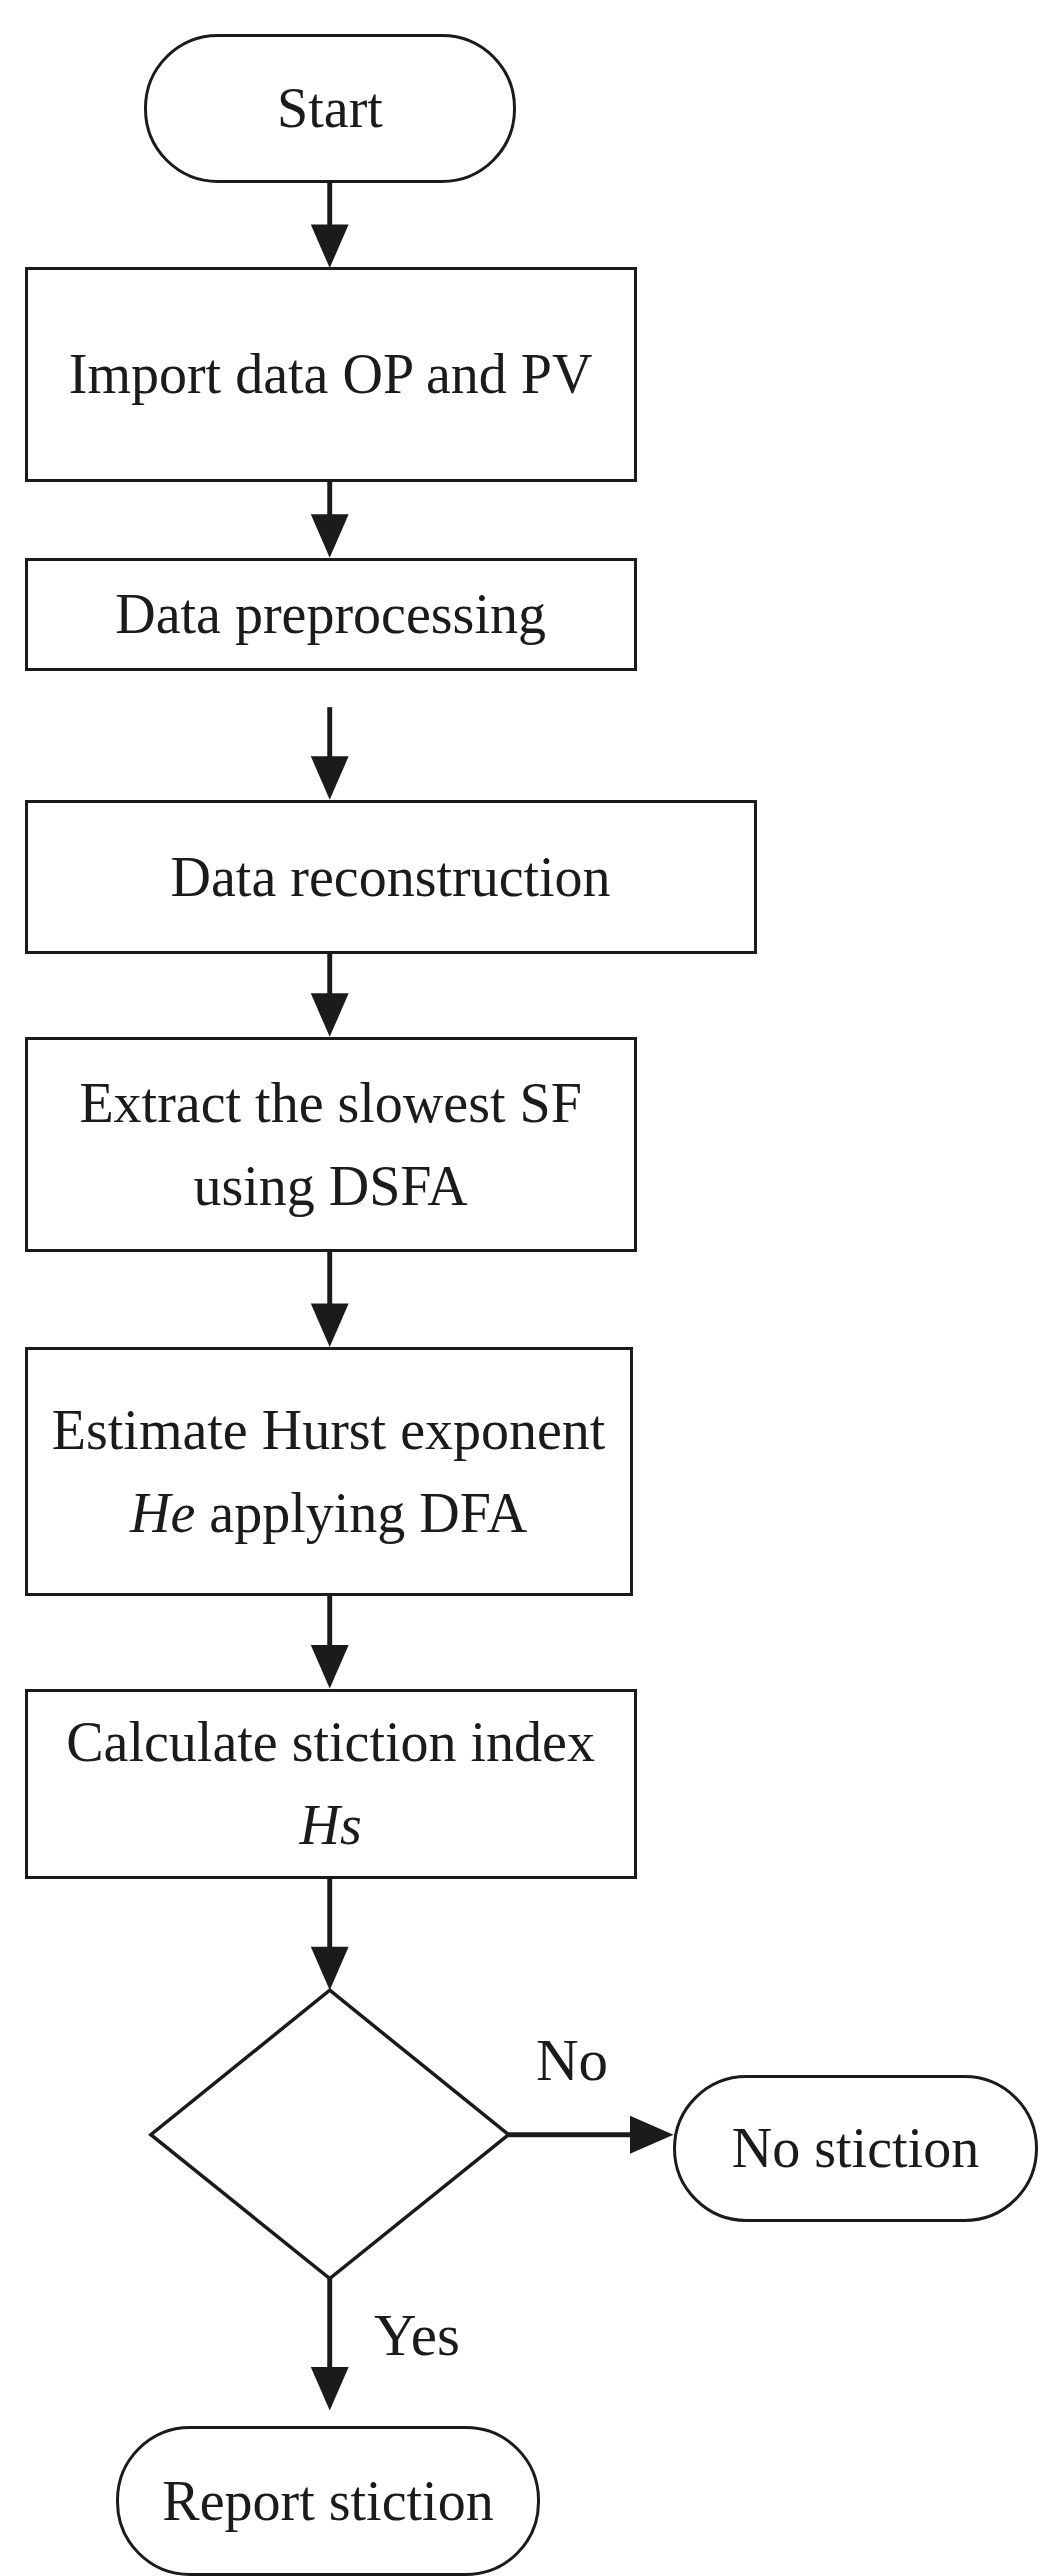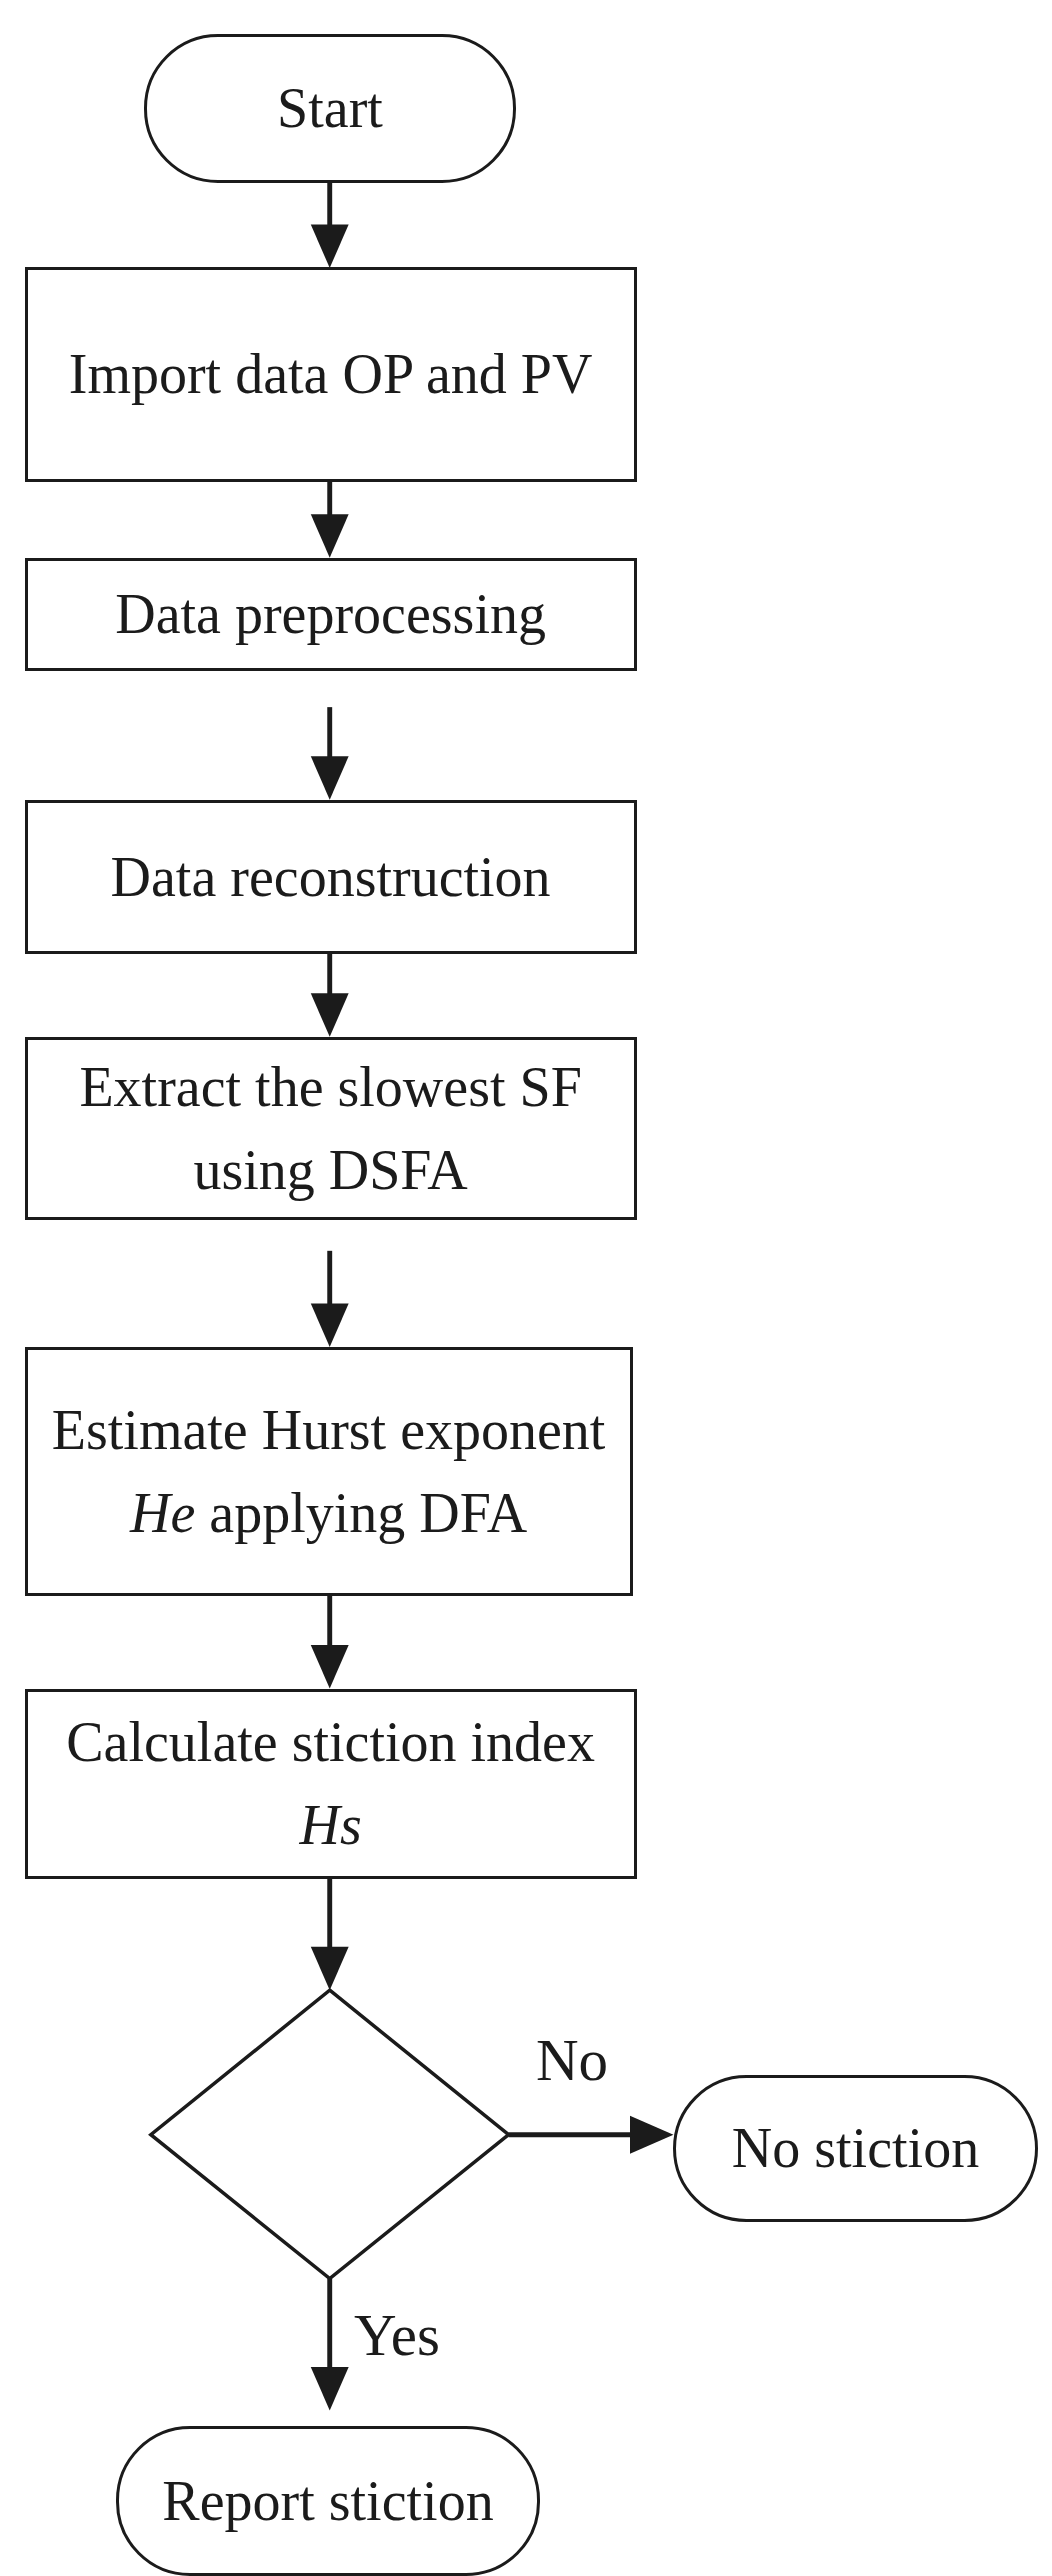--- a/index.html
+++ b/index.html
@@ -134,43 +134,43 @@
   </div>
 
   <div class="node" style="left:24.6px; top:267px; width:612px; height:215px;">
     <span>Import data OP and PV</span>
   </div>
 
   <div class="node" style="left:24.6px; top:558px; width:612px; height:113px;">
     <span>Data preprocessing</span>
   </div>
 
-  <div class="node" style="left:24.6px; top:800px; width:612px; height:154px;">
+  <div class="node" style="left:24.6px; top:800px; width:732px; height:154px;">
     <span>Data reconstruction</span>
   </div>
 
-  <div class="node" style="left:24.6px; top:1037px; width:612px; height:183px;">
+  <div class="node" style="left:24.6px; top:1037px; width:612px; height:215px;">
     <span class="nowrap">Extract  the slowest SF</span>
     <span class="nowrap">using DSFA</span>
   </div>
 
   <div class="node" style="left:24.6px; top:1347px; width:608px; height:249px;align-items:center;">
     <span class="nowrap">Estimate Hurst exponent</span>
     <span class="nowrap"><span class="italic">He</span><span> applying DFA</span></span>
   </div>
 
   <div class="node" style="left:24.6px; top:1689px; width:612px; height:190px;">
     <span class="nowrap">Calculate stiction index</span>
     <span class="italic">Hs</span>
   </div>
 
 
   <div class="edge-label" style="left:523px; top:2027px; width:98px; height:67px;">No</div>
 
-  <div class="edge-label" style="left:341px; top:2302px; width:112px; height:67px;">Yes</div>
+  <div class="edge-label" style="left:361px; top:2302px; width:112px; height:67px;">Yes</div>
 
   <div class="node terminator" style="left:673px; top:2059px; width:365px; height:147px;">
     <span>No stiction</span>
   </div>
 
   <div class="node terminator" style="left:116px; top:2410px; width:424px; height:150px;">
     <span>Report stiction</span>
   </div>
 
 </div>

